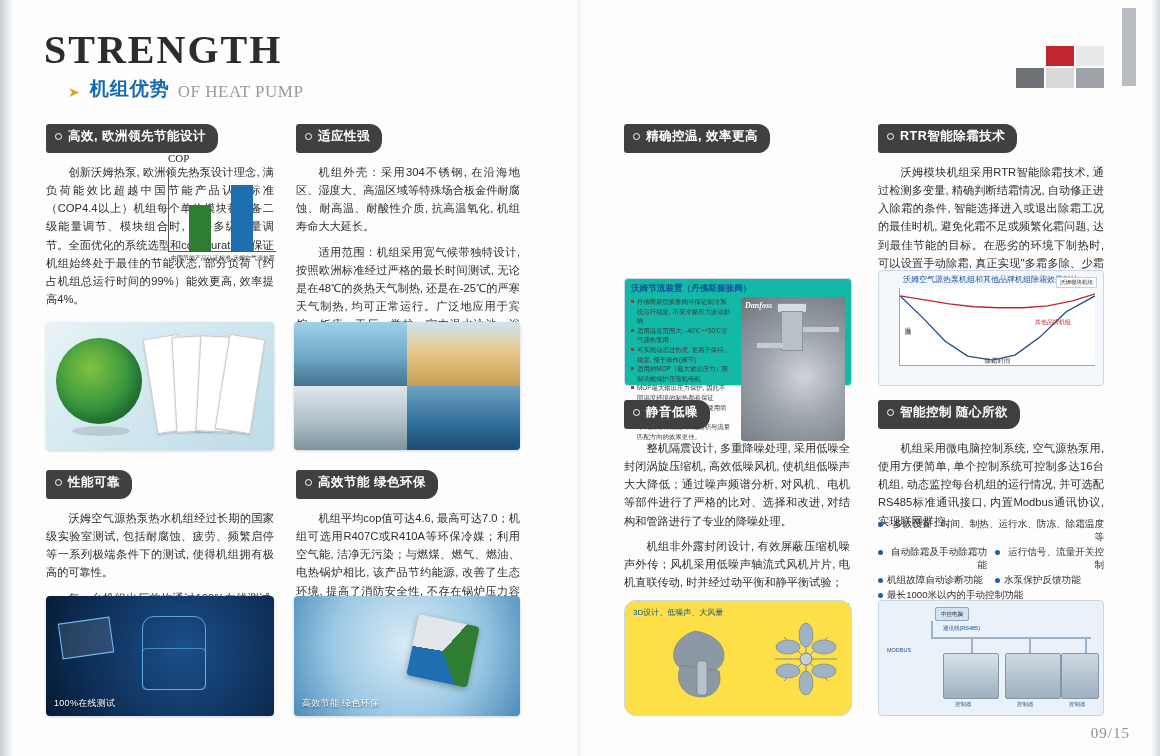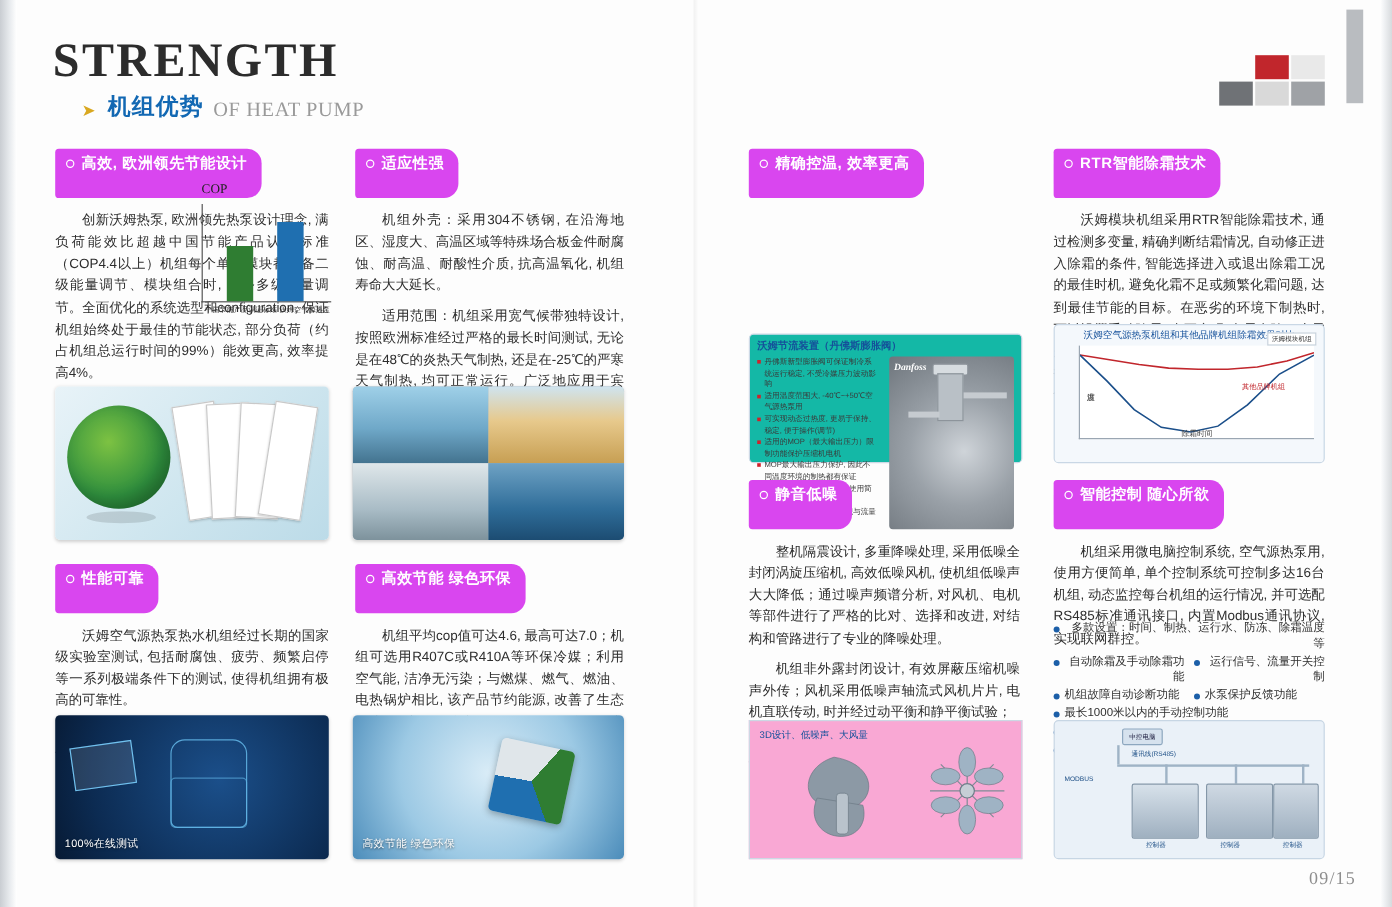--- a/index.html
+++ b/index.html
@@ -62,25 +62,25 @@
   .sw { position: absolute; width: 28px; height: 20px; }
   .sw.r1 { left: 44px; top: 0; background: #c1262c; }
   .sw.r2 { left: 74px; top: 0; background: #e9e9e9; }
   .sw.r3 { left: 14px; top: 22px; background: #6f7276; }
   .sw.r4 { left: 44px; top: 22px; background: #d9d9d9; }
   .sw.r5 { left: 74px; top: 22px; background: #9fa2a6; }
 
   
   .pill {
     display: inline-flex; align-items: center; gap: 6px;
-    background: #d946ef;
+    background: #404040;
     color: #fff;
     font-size: 12.5px;
     font-weight: bold;
-    padding: 4px 12px 20px 9px;
+    padding: 4px 12px 8px 9px;
     border-radius: 3px 12px 12px 3px;
     letter-spacing: 0.5px;
     white-space: nowrap;
   }
   .pill .dot {
     width: 7px; height: 7px; border-radius: 50%;
     border: 1.5px solid #ffffff; display: inline-block;
   }
 
   .body-text {
@@ -160,21 +160,21 @@
   }
   .chart-title { font-size: 8px; color: #14509a; text-align: center; padding: 3px 2px 1px; }
   .chart-plot { position: relative; margin: 2px 8px 6px 20px; height: 78px; background: #fff; border-left: 1px solid #9aa6b2; border-bottom: 1px solid #9aa6b2; }
   .chart-ylab { position: absolute; left: 3px; top: 34px; font-size: 6.5px; color: #444; writing-mode: vertical-rl; }
   .chart-xlab { position: absolute; left: 50%; bottom: -1px; transform: translateX(-50%); font-size: 6.5px; color: #444; }
   .ann { position: absolute; font-size: 6px; color: #c1262c; }
   .legend-box { position: absolute; right: 6px; top: 6px; font-size: 5.5px; color: #333; border: 1px solid #c7d2dc; background: #fff; padding: 1px 3px; }
 
   
   .fan-card {
-    position: absolute; background: #f9a8d4; border: 1px solid #ccd8e4; border-radius: 0;
+    position: absolute; background: #fde047; border: 1px solid #ccd8e4; border-radius: 12px;
   }
   .fan-lab { position: absolute; left: 8px; top: 6px; font-size: 8px; color: #14509a; }
 
   
   .mb-card { position: absolute; background: #eaf1f8; border: 1px solid #c7d6e4; border-radius: 4px; }
   .mb-line { position: absolute; background: #9fb3c6; }
   .mb-node {
     position: absolute; background: #d6e2ee; border: 1px solid #8da7bf; border-radius: 2px;
     font-size: 5.5px; color: #224; display: flex; align-items: center; justify-content: center; text-align: center;
   }

